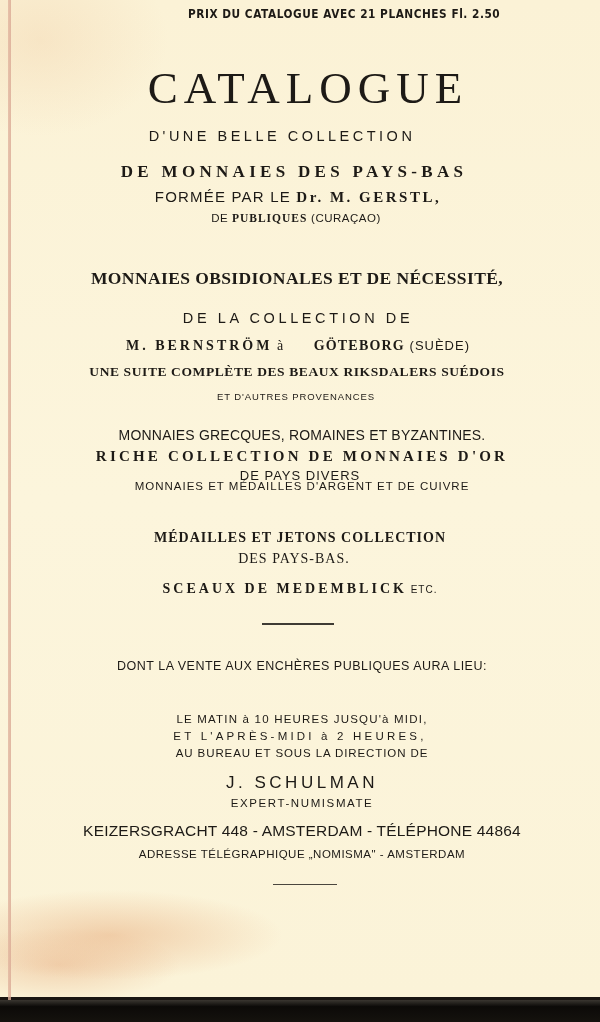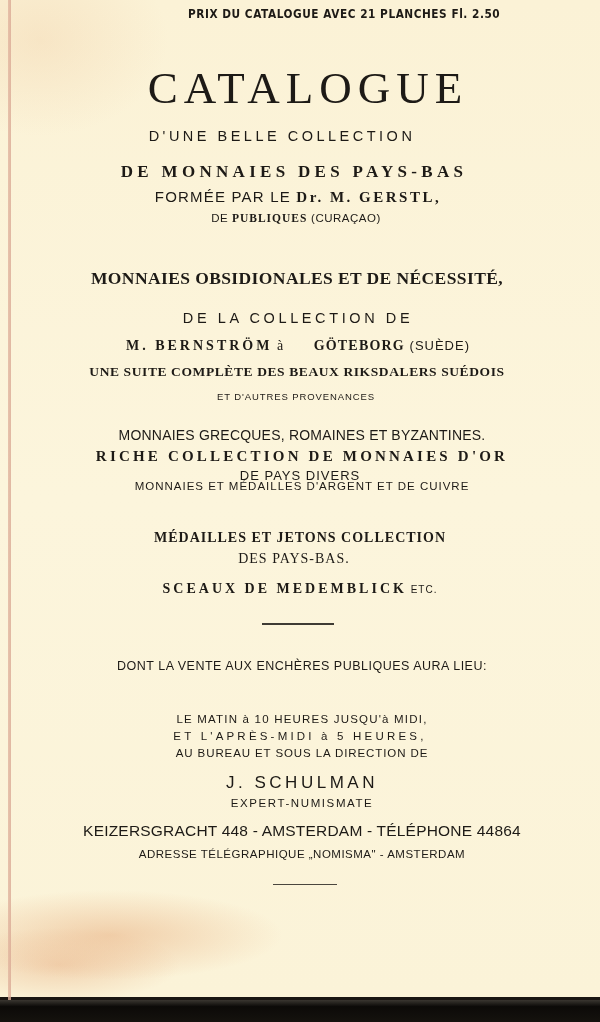--- a/index.html
+++ b/index.html
@@ -98,21 +98,21 @@
   <div class="line sans l-argent">MONNAIES ET MÉDAILLES D'ARGENT ET DE CUIVRE</div>
   <div class="line sans l-pays">DE PAYS DIVERS</div>
   <div class="line serif l-medailles">MÉDAILLES ET JETONS COLLECTION</div>
   <div class="line serif l-despb">DES PAYS-BAS.</div>
   <div class="line serif l-sceaux"><span class="bold">SCEAUX DE MEDEMBLICK</span><span class="sans" style="font-size:10px; letter-spacing:1px"> ETC.</span></div>
 
   <div class="rule rule1"></div>
 
   <div class="line sans l-dont">DONT LA VENTE AUX ENCHÈRES PUBLIQUES AURA LIEU:</div>
   <div class="line sans l-matin">LE MATIN à 10 HEURES JUSQU'à MIDI,</div>
-  <div class="line sans l-apres">ET L'APRÈS-MIDI à 5 HEURES,</div>
+  <div class="line sans l-apres">ET L'APRÈS-MIDI à 2 HEURES,</div>
   <div class="line sans l-bureau">AU BUREAU ET SOUS LA DIRECTION DE</div>
 
   <div class="line sans l-schulman">J. SCHULMAN</div>
   <div class="line sans l-expert">EXPERT-NUMISMATE</div>
   <div class="line sans l-keizers">KEIZERSGRACHT 448 - AMSTERDAM - TÉLÉPHONE 44864</div>
   <div class="line sans l-adresse">ADRESSE TÉLÉGRAPHIQUE „NOMISMA" - AMSTERDAM</div>
 
   <div class="rule rule2"></div>
 </div>
 

